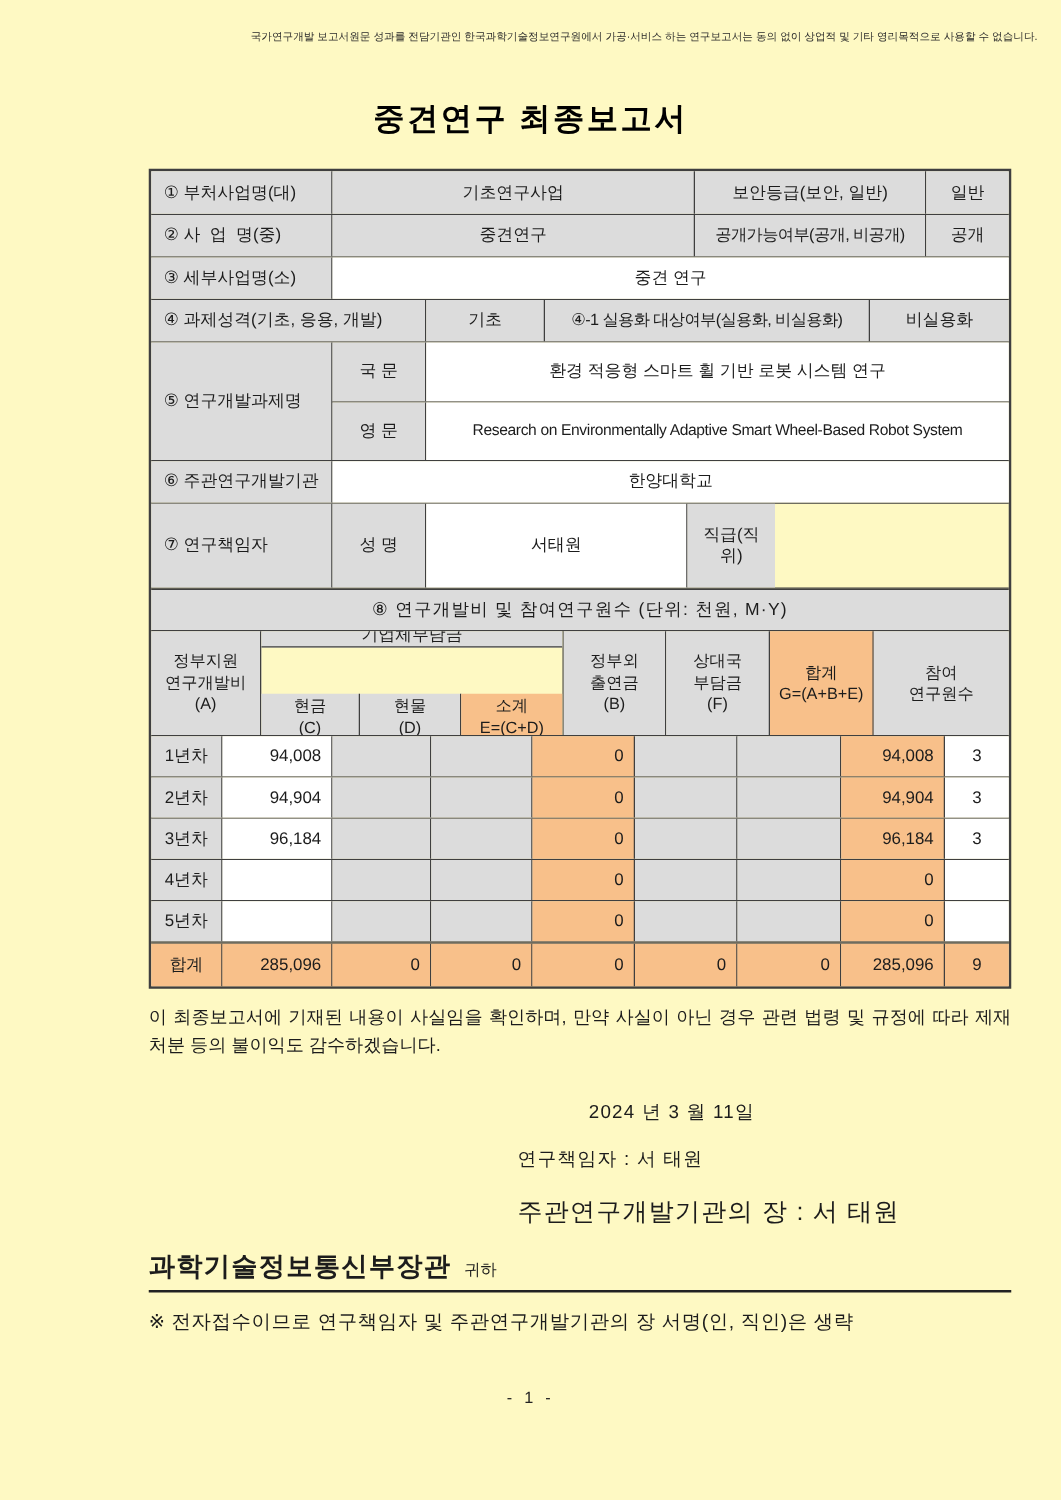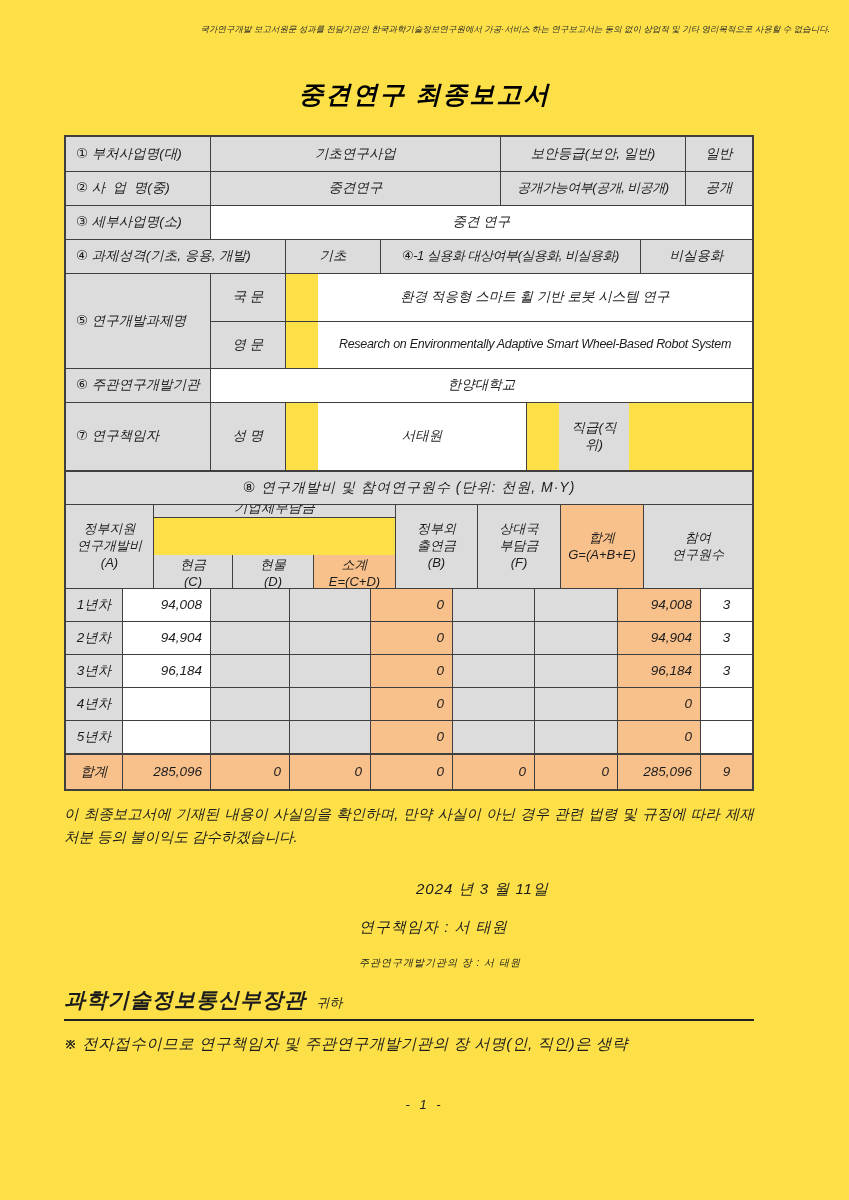--- a/index.html
+++ b/index.html
@@ -8,32 +8,32 @@
     --orange:#f8c08a;
     --txt:#1c1c1c;
   }
   *{box-sizing:border-box;margin:0;padding:0;}
   html,body{background:#fff;}
   body{
     width:849px;height:1200px;overflow:hidden;
     font-family:"Liberation Sans","DejaVu Sans",sans-serif;
     color:var(--txt);
   }
-  .page{position:relative;width:849px;height:1200px;background:#fde047;font-style:italic;}
+  .page{position:relative;width:849px;height:1200px;background:#fef9c3;}
 
   .disclaimer{
     padding:24px 19px 0 0;text-align:right;
     font-size:8.5px;color:#2a2a2a;letter-spacing:0;
   }
   .title{
     margin-top:42px;text-align:center;
     font-size:25px;font-weight:bold;letter-spacing:2px;color:#000;
   }
 
-  .content{width:690px;margin-left:64px;}
+  .content{width:690px;margin-left:119px;}
 
   
   .itable{
     margin-top:24px;
     border:2px solid var(--bd);
     width:690px;
   }
   .trow{display:flex;border-bottom:1px solid var(--bd);}
   .trow:last-child{border-bottom:none;}
   .cell{
@@ -48,21 +48,21 @@
   .w{background:#fff;}
   .r{justify-content:flex-end;padding-right:8px;text-align:center;}
   .l{justify-content:flex-start;padding-left:10px;}
   .tight{font-size:13px;letter-spacing:-0.5px;padding:2px 2px;}
   .eng{font-size:12.5px;letter-spacing:-0.3px;padding:2px 3px;}
 
   .h35{height:35px}.h34{height:34px}.h95{height:95px}.h68{height:68px}
   .h84{height:84px}.h38{height:38px}
 
   .vstack{flex:1;display:flex;flex-direction:column;}
-  .subrow{display:flex;border-bottom:1px solid var(--bd);flex:0 0 auto;gap:32px;}
+  .subrow{display:flex;border-bottom:1px solid var(--bd);flex:0 0 auto;}
   .subrow:last-child{border-bottom:none;flex:1;}
 
   .banner{border-top:1px solid var(--bd);}
   .banner .cell{font-size:14px;letter-spacing:1px;}
 
   
   .group{flex-direction:column;padding:0;align-items:stretch;gap:37px;}
   .ghead{
     height:30px;display:flex;align-items:center;justify-content:center;
     border-bottom:1px solid var(--bd);background:var(--gray);
@@ -76,21 +76,21 @@
   .fcell{font-size:13.5px;}
 
   
   .statement{
     margin-top:12px;width:690px;
     font-size:14.5px;line-height:1.62;text-align:justify;
     word-break:keep-all;
   }
   .sig-date{margin-top:30px;margin-left:352px;font-size:15px;letter-spacing:1px;}
   .sig-pi{margin-top:19px;margin-left:295px;font-size:15px;letter-spacing:1px;}
-  .sig-head{margin-top:19px;margin-left:295px;font-size:10px;letter-spacing:1px;}
+  .sig-head{margin-top:19px;margin-left:295px;font-size:20px;letter-spacing:1px;}
 
   .addressee{
     margin-top:16px;width:690px;
     border-bottom:2px solid #222;padding-bottom:5px;
   }
   .addressee .big{font-size:21px;font-weight:bold;letter-spacing:1px;}
   .addressee .small{font-size:13px;margin-left:6px;}
 
   .note{margin-top:13px;font-size:15.5px;letter-spacing:0.5px;word-break:keep-all;}
 

